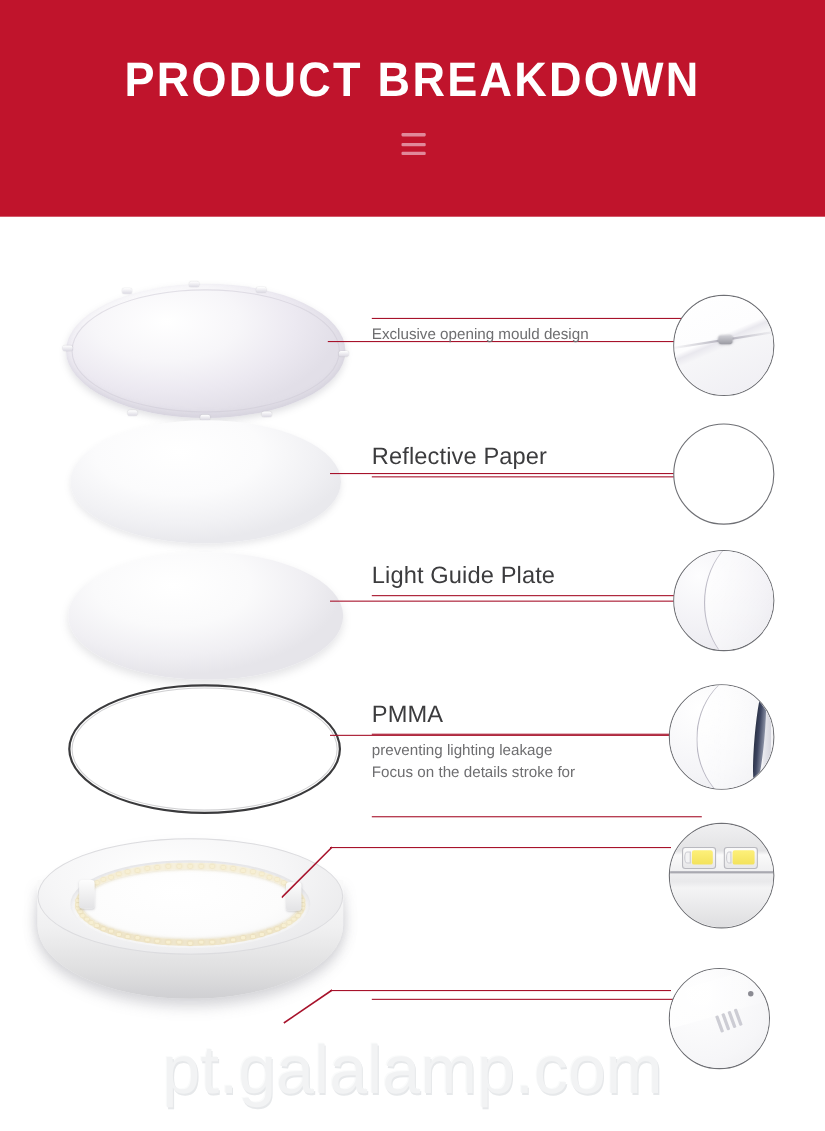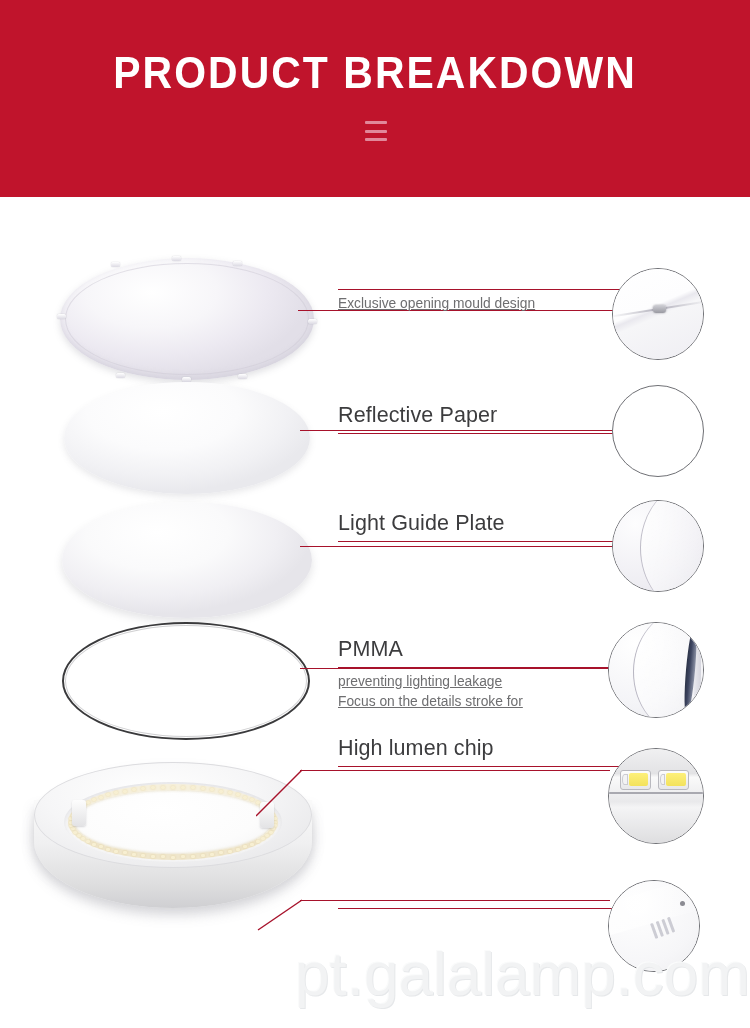--- a/index.html
+++ b/index.html
@@ -33,21 +33,21 @@
     display: flex; flex-direction: column; justify-content: space-between;
   }
   #header-divider span {
     display: block; height: 3px; width: 100%;
     background: #e1889a; border-radius: 1px;
   }
 
   
   #watermark {
     position: absolute; left: 0; top: 938px; width: 750px;
-    text-align: right;
+    text-align: center;
     font-size: 62px;
     color: #f2f3f4;
     letter-spacing: 0px;
     text-shadow: 1px 1px 0 #e6e8ea, -1px -1px 0 #fafbfb;
     white-space: nowrap;
     z-index: 40;
     pointer-events: none;
   }
 
   
@@ -164,21 +164,21 @@
   
   .block { position: absolute; z-index: 10; }
   .block-title {
     font-size: 21.5px; color: #3c3c3e; font-weight: normal;
     letter-spacing: 0.1px; white-space: nowrap; line-height: 1.1;
   }
   .block-rule {
     height: 1.4px; background: #a7122b; margin-top: 5px;
   }
   .block-body {
-    font-size: 13.8px; color: #6e6e70; line-height: 1.42; margin-top: 4px; text-decoration: underline;
+    font-size: 13.8px; color: #6e6e70; line-height: 1.42; margin-top: 4px;
   }
   .block-body div { white-space: nowrap; }
 
   
   .detail-circle {
     position: absolute; border-radius: 50%;
     overflow: hidden; z-index: 12;
     border: 1.6px solid #6f7075;
     background: #ffffff;
   }
@@ -431,21 +431,20 @@
   <div class="block" style="left:338px; top:638px; width:290px;">
     <div class="block-title">PMMA</div>
     <div class="block-rule"></div>
     <div class="block-body">
       <div>preventing lighting leakage</div>
       <div>Focus on the details stroke for</div>
     </div>
   </div>
 
   <div class="block" style="left:338px; top:737px; width:300px;">
-    <div class="block-title">High lumen chip</div>
     <div class="block-rule"></div>
   </div>
 
   <div class="block" style="left:338px; top:903px; width:290px;">
     <div class="block-rule"></div>
   </div>
 
   <div class="detail-circle" id="detail-back-plate">
     <div class="face"></div>
       <div class="seam"></div>

